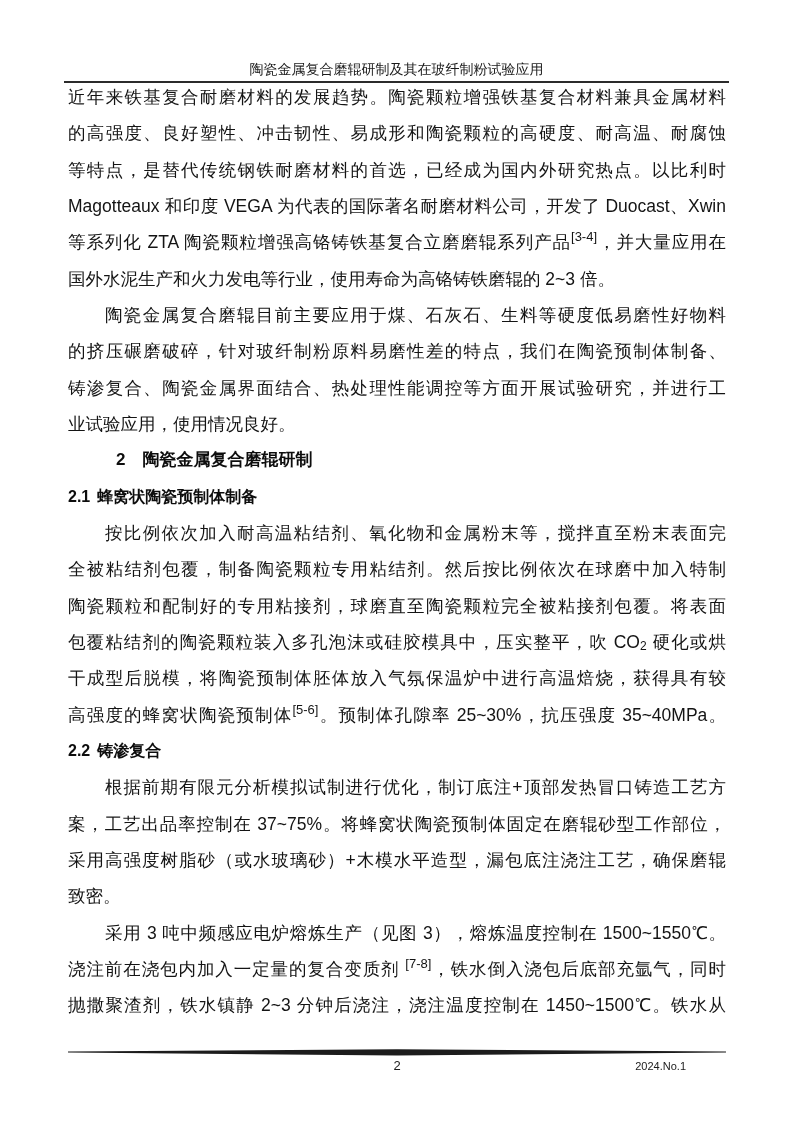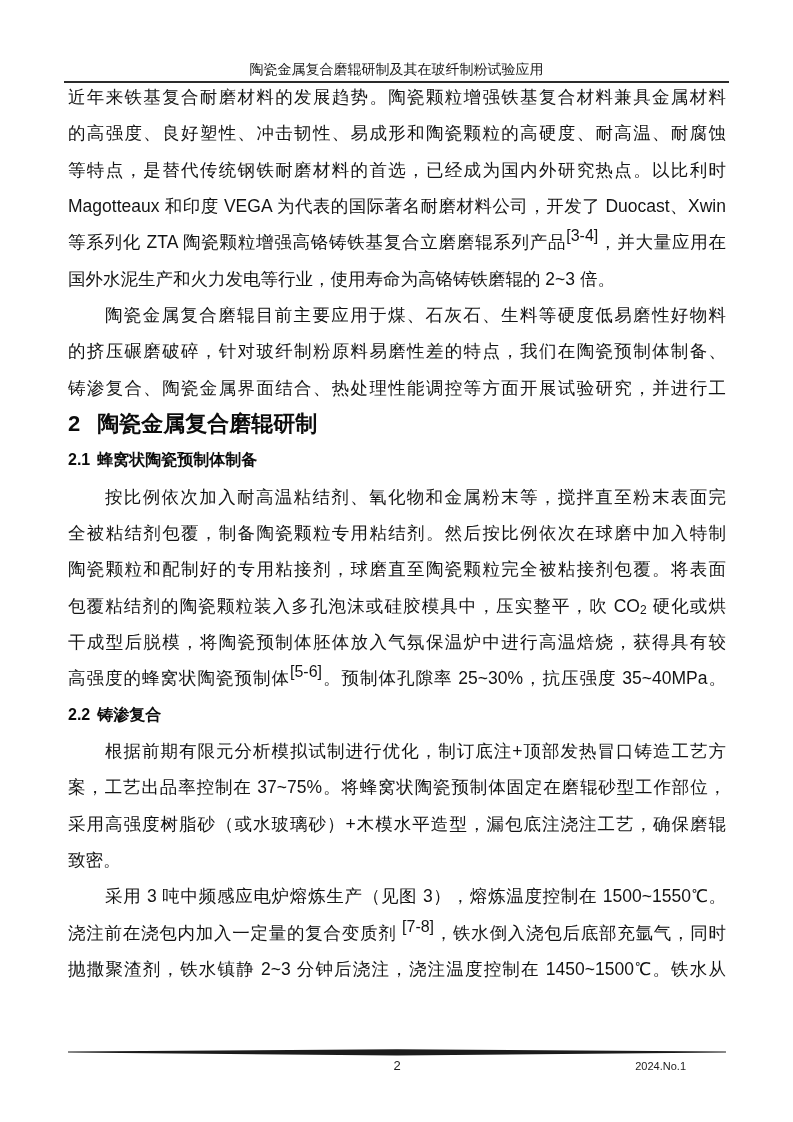--- a/index.html
+++ b/index.html
@@ -39,38 +39,38 @@
     height: 36.34px;
     line-height: 36.34px;
     text-align: justify;
     text-align-last: justify;
     overflow: hidden;
     white-space: normal;
   }
   .line.last { text-align-last: left; }
   .line.indent { text-indent: 37px; }
   .line sup {
-    font-size: 16px;
+    font-size: 13px;
     line-height: 0;
     vertical-align: 7px;
     letter-spacing: 0;
   }
   .line sub {
     font-size: 12px;
     line-height: 0;
     vertical-align: -2px;
   }
 
   .line.heading {
     text-align: left;
     text-align-last: left;
     font-weight: 700;
     color: #0d0d0d;
   }
-  .line.h1 { font-size: 22px; }
+  .line.h1 { font-size: 17px; margin-left: 48px; }
   .line.h2 { font-size: 16px; }
   .h1 .hnum { margin-right: 17px; }
   .h2 .hnum { margin-right: 7px; }
 
   
   .footer-rule {
     position: absolute;
     top: 1049px; left: 68px; width: 658px; height: 7px;
   }
   .footer-rule svg { display: block; width: 658px; height: 7px; }
@@ -101,20 +101,21 @@
   <div class="doc-body">
       <div class="line">近年来铁基复合耐磨材料的发展趋势。陶瓷颗粒增强铁基复合材料兼具金属材料</div>
       <div class="line">的高强度、良好塑性、冲击韧性、易成形和陶瓷颗粒的高硬度、耐高温、耐腐蚀</div>
       <div class="line">等特点，是替代传统钢铁耐磨材料的首选，已经成为国内外研究热点。以比利时</div>
       <div class="line">Magotteaux 和印度 VEGA 为代表的国际著名耐磨材料公司，开发了 Duocast、Xwin</div>
       <div class="line">等系列化 ZTA 陶瓷颗粒增强高铬铸铁基复合立磨磨辊系列产品<sup>[3-4]</sup>，并大量应用在</div>
       <div class="line last">国外水泥生产和火力发电等行业，使用寿命为高铬铸铁磨辊的 2~3 倍。</div>
       <div class="line indent">陶瓷金属复合磨辊目前主要应用于煤、石灰石、生料等硬度低易磨性好物料</div>
       <div class="line">的挤压碾磨破碎，针对玻纤制粉原料易磨性差的特点，我们在陶瓷预制体制备、</div>
       <div class="line">铸渗复合、陶瓷金属界面结合、热处理性能调控等方面开展试验研究，并进行工</div>
+      <div class="line last">业试验应用，使用情况良好。</div>
       <div class="line heading h1"><span class="hnum">2</span><span class="htext">陶瓷金属复合磨辊研制</span></div>
       <div class="line heading h2"><span class="hnum">2.1</span><span class="htext">蜂窝状陶瓷预制体制备</span></div>
       <div class="line indent">按比例依次加入耐高温粘结剂、氧化物和金属粉末等，搅拌直至粉末表面完</div>
       <div class="line">全被粘结剂包覆，制备陶瓷颗粒专用粘结剂。然后按比例依次在球磨中加入特制</div>
       <div class="line">陶瓷颗粒和配制好的专用粘接剂，球磨直至陶瓷颗粒完全被粘接剂包覆。将表面</div>
       <div class="line">包覆粘结剂的陶瓷颗粒装入多孔泡沫或硅胶模具中，压实整平，吹 CO<sub>2</sub> 硬化或烘</div>
       <div class="line">干成型后脱模，将陶瓷预制体胚体放入气氛保温炉中进行高温焙烧，获得具有较</div>
       <div class="line">高强度的蜂窝状陶瓷预制体<sup>[5-6]</sup>。预制体孔隙率 25~30%，抗压强度 35~40MPa。</div>
       <div class="line heading h2"><span class="hnum">2.2</span><span class="htext">铸渗复合</span></div>
       <div class="line indent">根据前期有限元分析模拟试制进行优化，制订底注+顶部发热冒口铸造工艺方</div>

